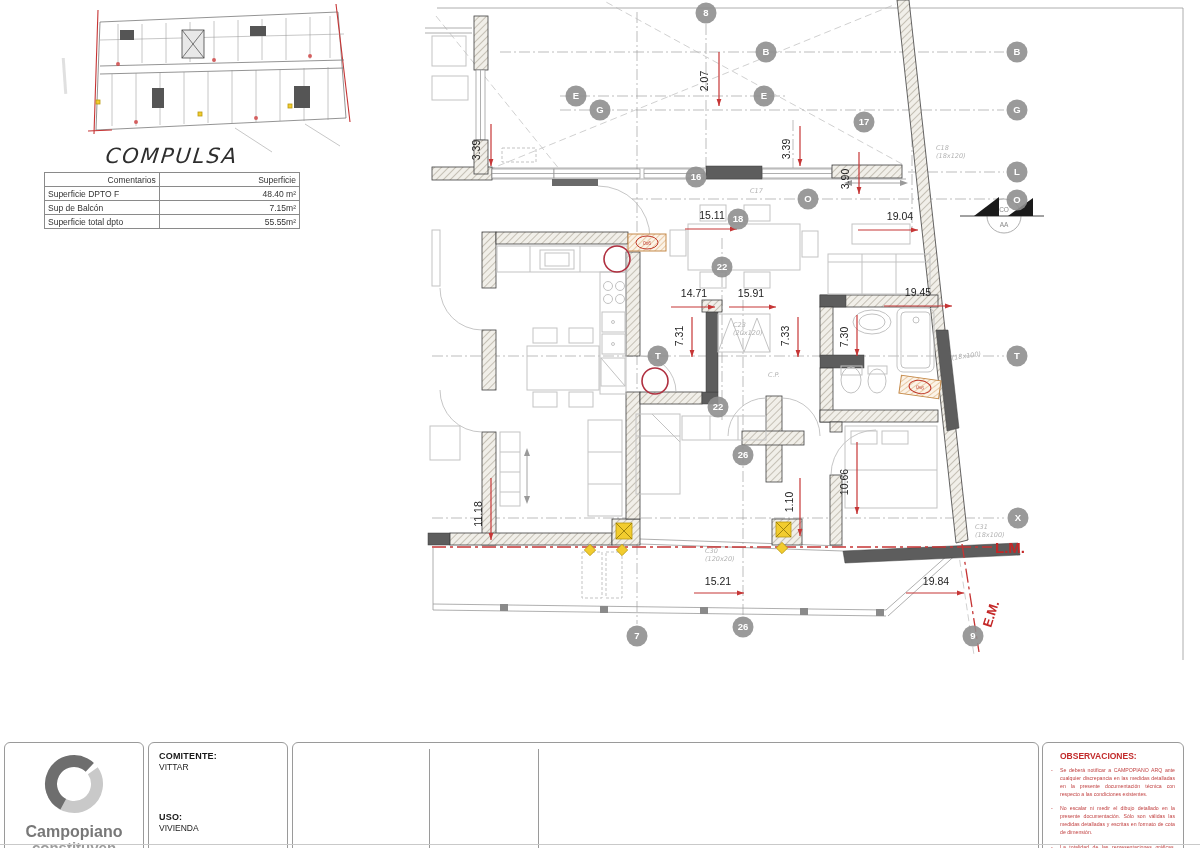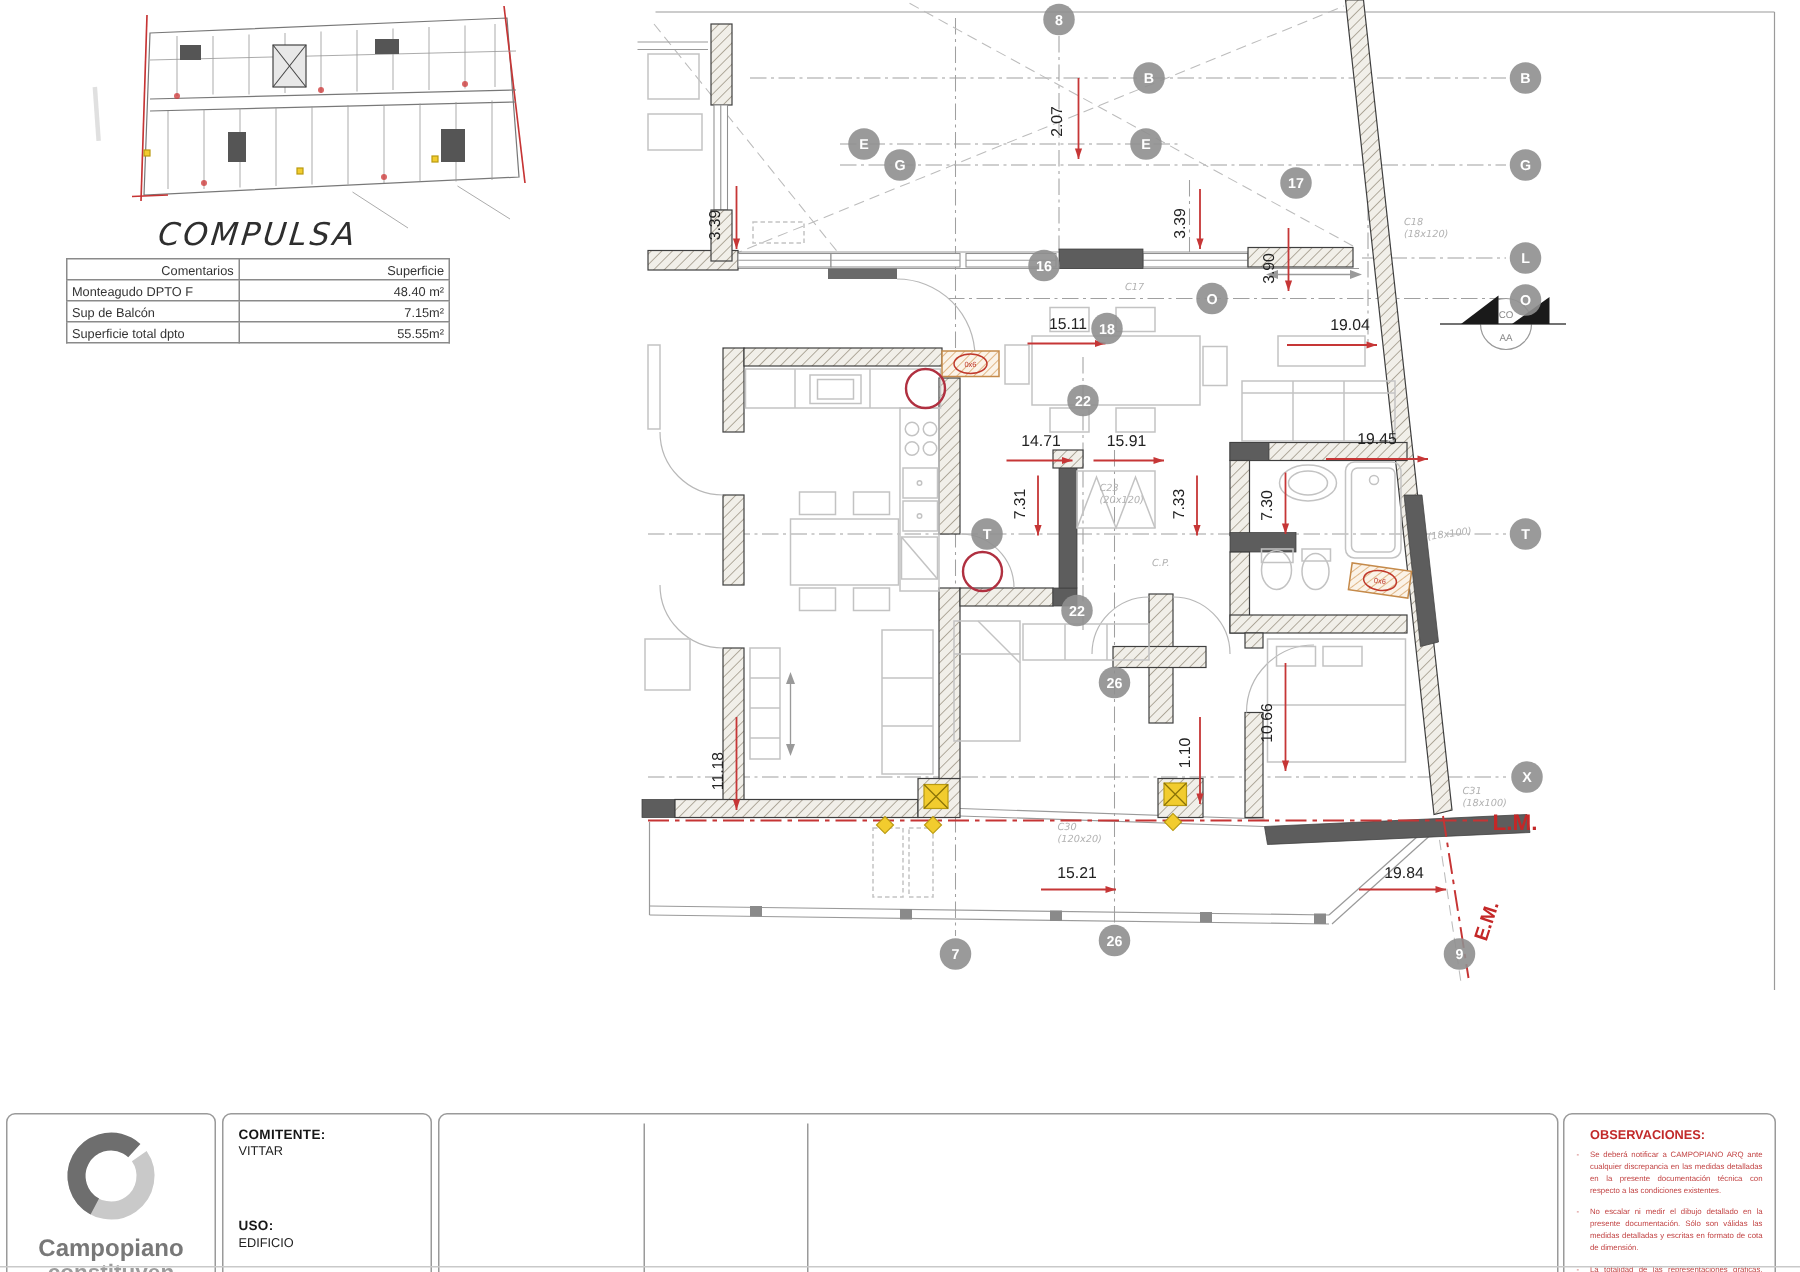--- a/index.html
+++ b/index.html
@@ -567,21 +567,21 @@
   <h1>COMPULSA</h1>
   <table class="sup">
     <thead>
         <tr id="sup-head">
           <th>Comentarios</th>
           <th>Superficie</th>
         </tr>
       </thead>
     <tbody id="sup-body">
         <tr>
-          <td>Monteagudo DPTO F</td>
+          <td>Superficie DPTO F</td>
           <td class="c">48.40 m²</td>
         </tr>
         <tr>
           <td>Sup de Balcón</td>
           <td class="c">7.15m²</td>
         </tr>
         <tr>
           <td>Superficie total dpto</td>
           <td class="c">55.55m²</td>
         </tr>
@@ -602,21 +602,21 @@
       <div>estudiocampopiano@hotmail.com</div>
       <div>campopianoarq.com.ar</div>
     </div>
 </div>
 
 <div class="tb-box" id="box-client">
   <div class="lab">COMITENTE:</div>
   <div class="val">VITTAR</div>
   <div style="height:40px"></div>
   <div class="lab">USO:</div>
-  <div class="val">EDIFICIO</div>
+  <div class="val">VIVIENDA</div>
 </div>
 
 <div class="tb-box" id="box-main">
   <div class="vdiv" style="left:136px"></div>
   <div class="vdiv" style="left:245px"></div>
 </div>
 
 <div class="tb-box" id="box-obs">
   <div class="obs-title">OBSERVACIONES:</div>
   <ul class="obs-list" id="obs-list">

